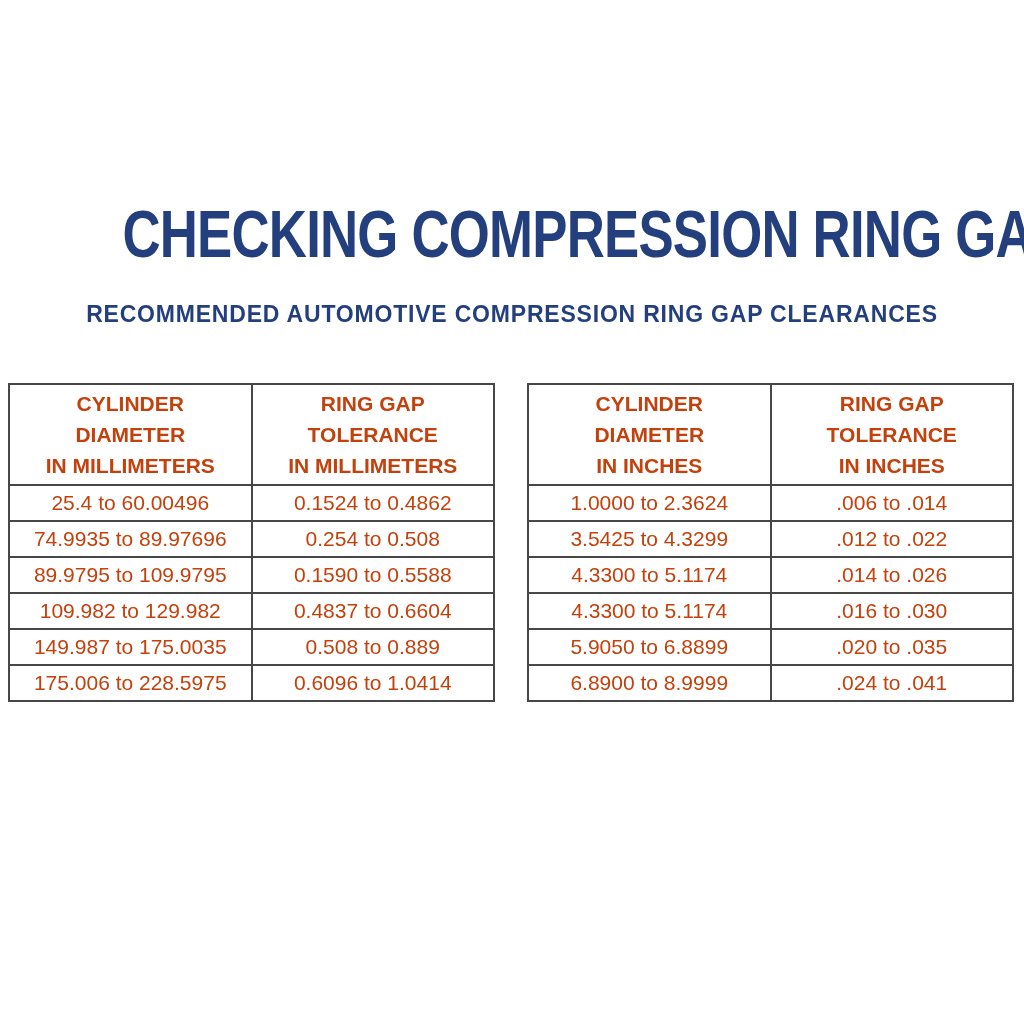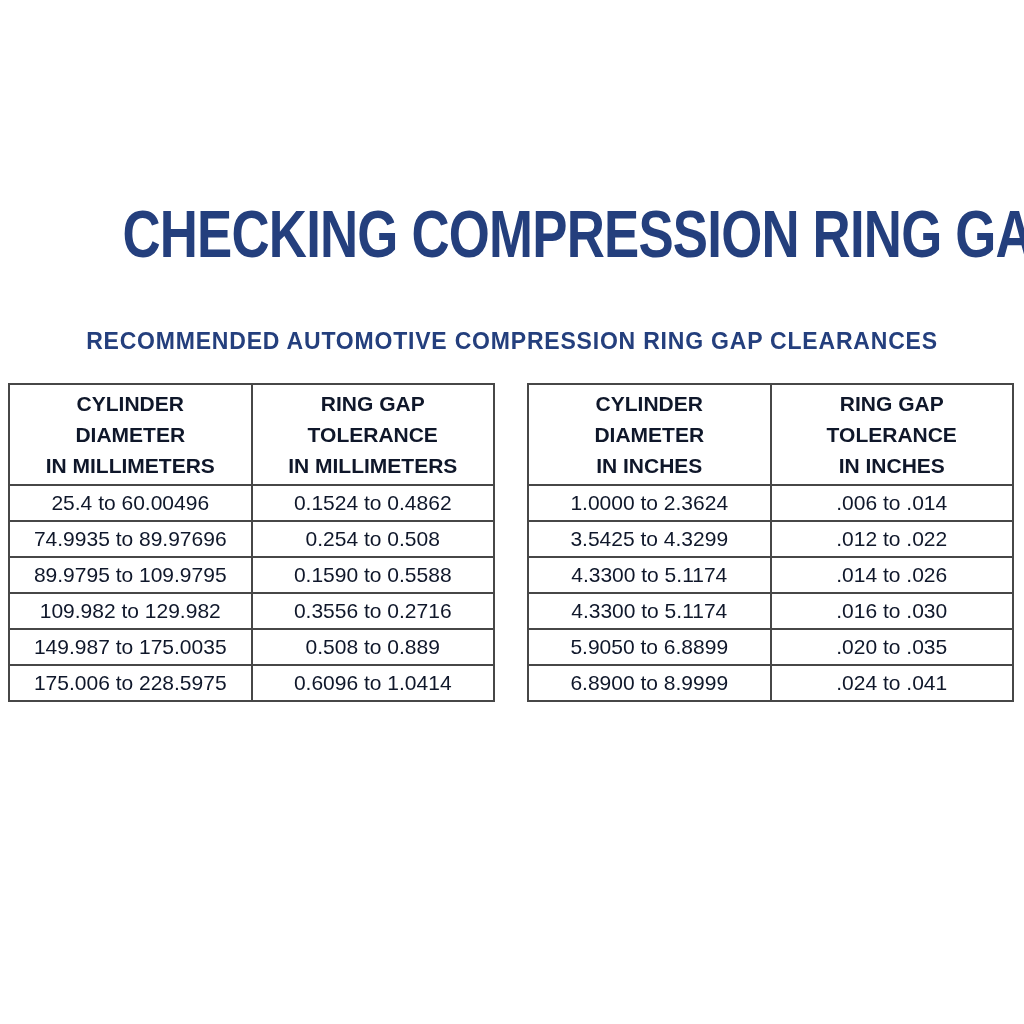--- a/index.html
+++ b/index.html
@@ -29,41 +29,40 @@
   .page-subtitle {
     position: absolute;
     top: 301px; left: 0;
     width: 1024px;
     text-align: center;
     color: #243f7d;
     font-size: 23px;
     font-weight: bold;
     letter-spacing: 0.8px;
     white-space: nowrap;
-    margin-top: 27px;
   }
   .tables-row {
     position: absolute;
     top: 383px; left: 8px;
     width: 1006px;
     display: flex;
     justify-content: space-between;
   }
   table.gap-table {
     border-collapse: collapse;
     width: 487px;
     table-layout: fixed;
     background: #ffffff;
   }
   table.gap-table th,
   table.gap-table td {
     border: 2px solid #474747;
     text-align: center;
     vertical-align: middle;
-    color: #0f172a;
+    color: #c2410c;
     padding: 0;
   }
   table.gap-table th {
     height: 101px;
     font-size: 21px;
     font-weight: bold;
     line-height: 31px;
   }
   table.gap-table td {
     height: 36px;
@@ -106,21 +105,21 @@
       <tr>
         <td>74.9935 to 89.97696</td>
         <td>0.254 to 0.508</td>
       </tr>
       <tr>
         <td>89.9795 to 109.9795</td>
         <td>0.1590 to 0.5588</td>
       </tr>
       <tr>
         <td>109.982 to 129.982</td>
-        <td>0.3556 to 0.2716</td>
+        <td>0.4837 to 0.6604</td>
       </tr>
       <tr>
         <td>149.987 to 175.0035</td>
         <td>0.508 to 0.889</td>
       </tr>
       <tr>
         <td>175.006 to 228.5975</td>
         <td>0.6096 to 1.0414</td>
       </tr>
     </tbody>

